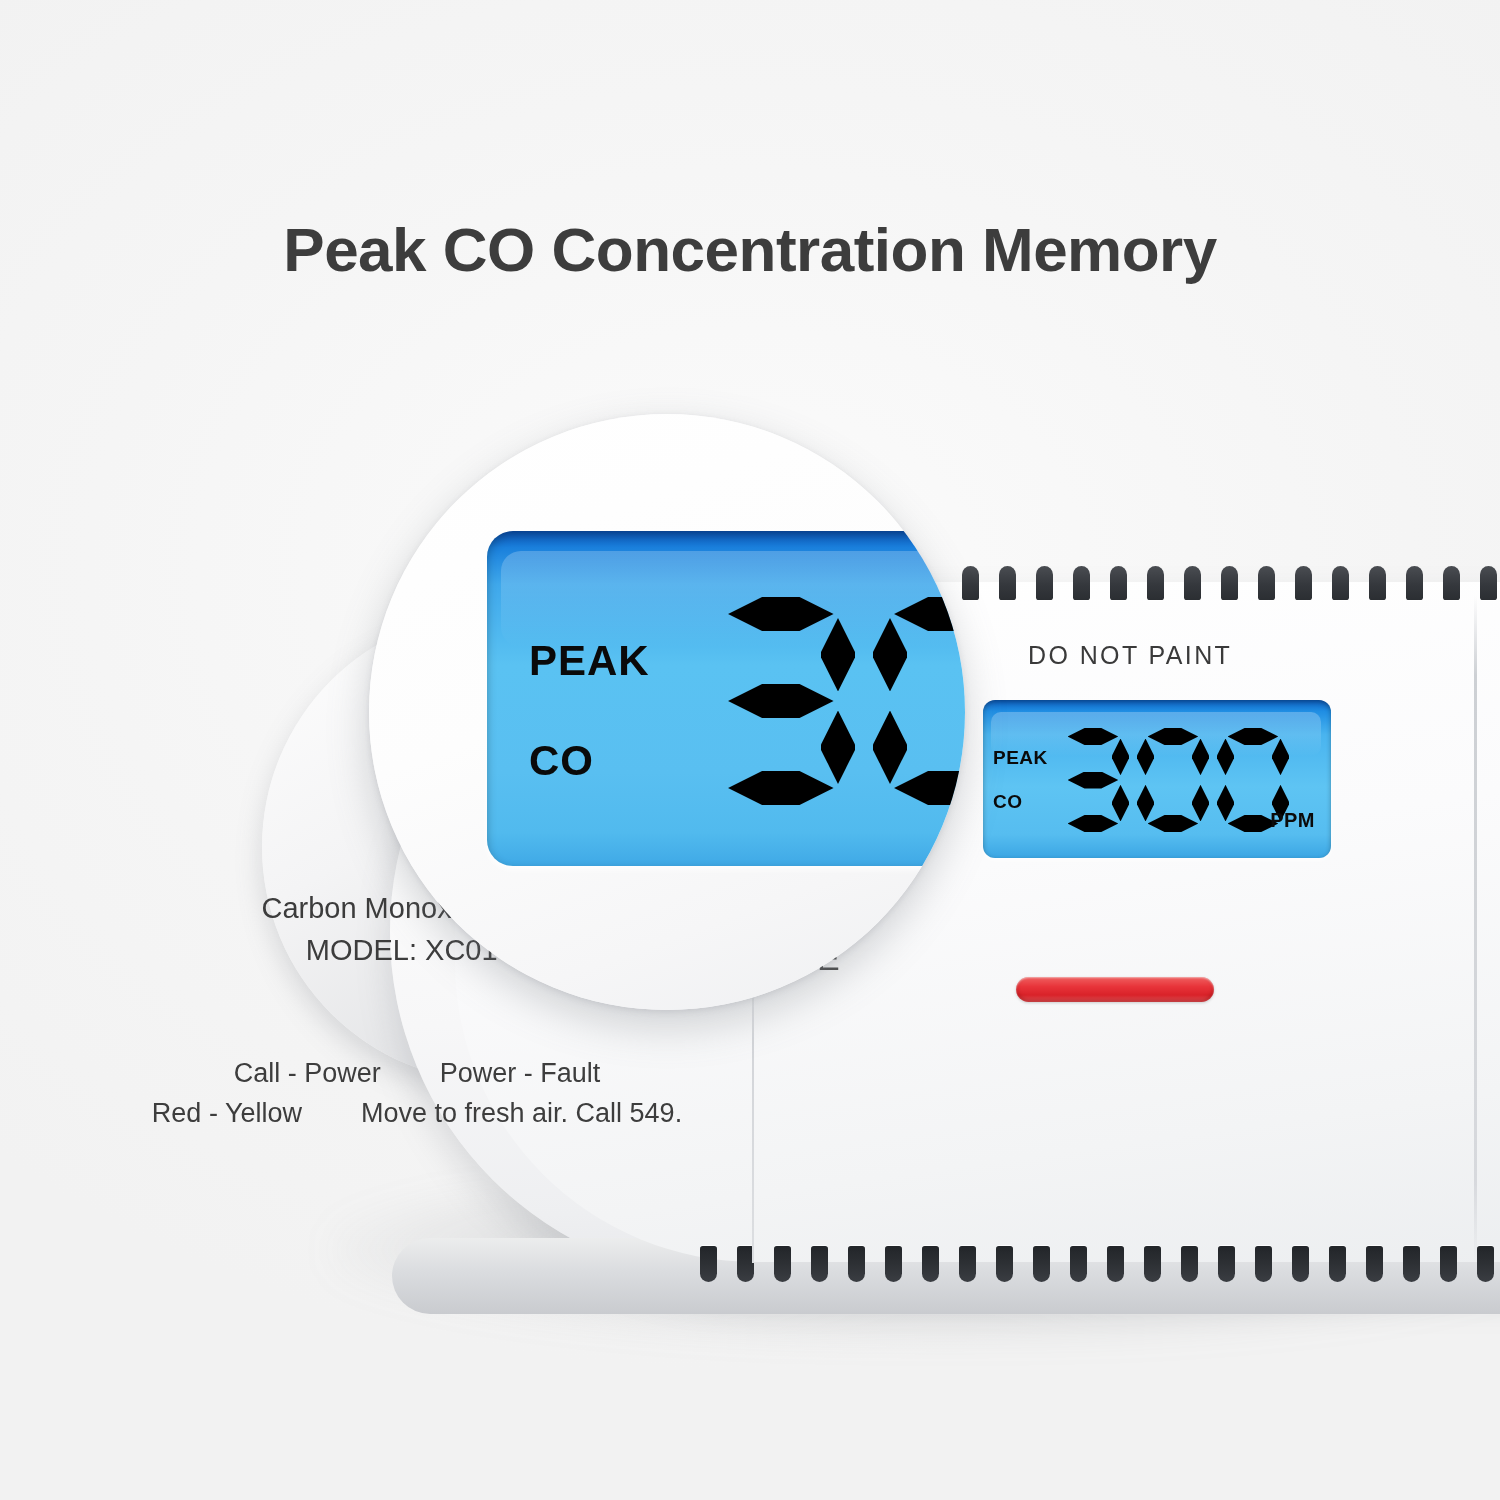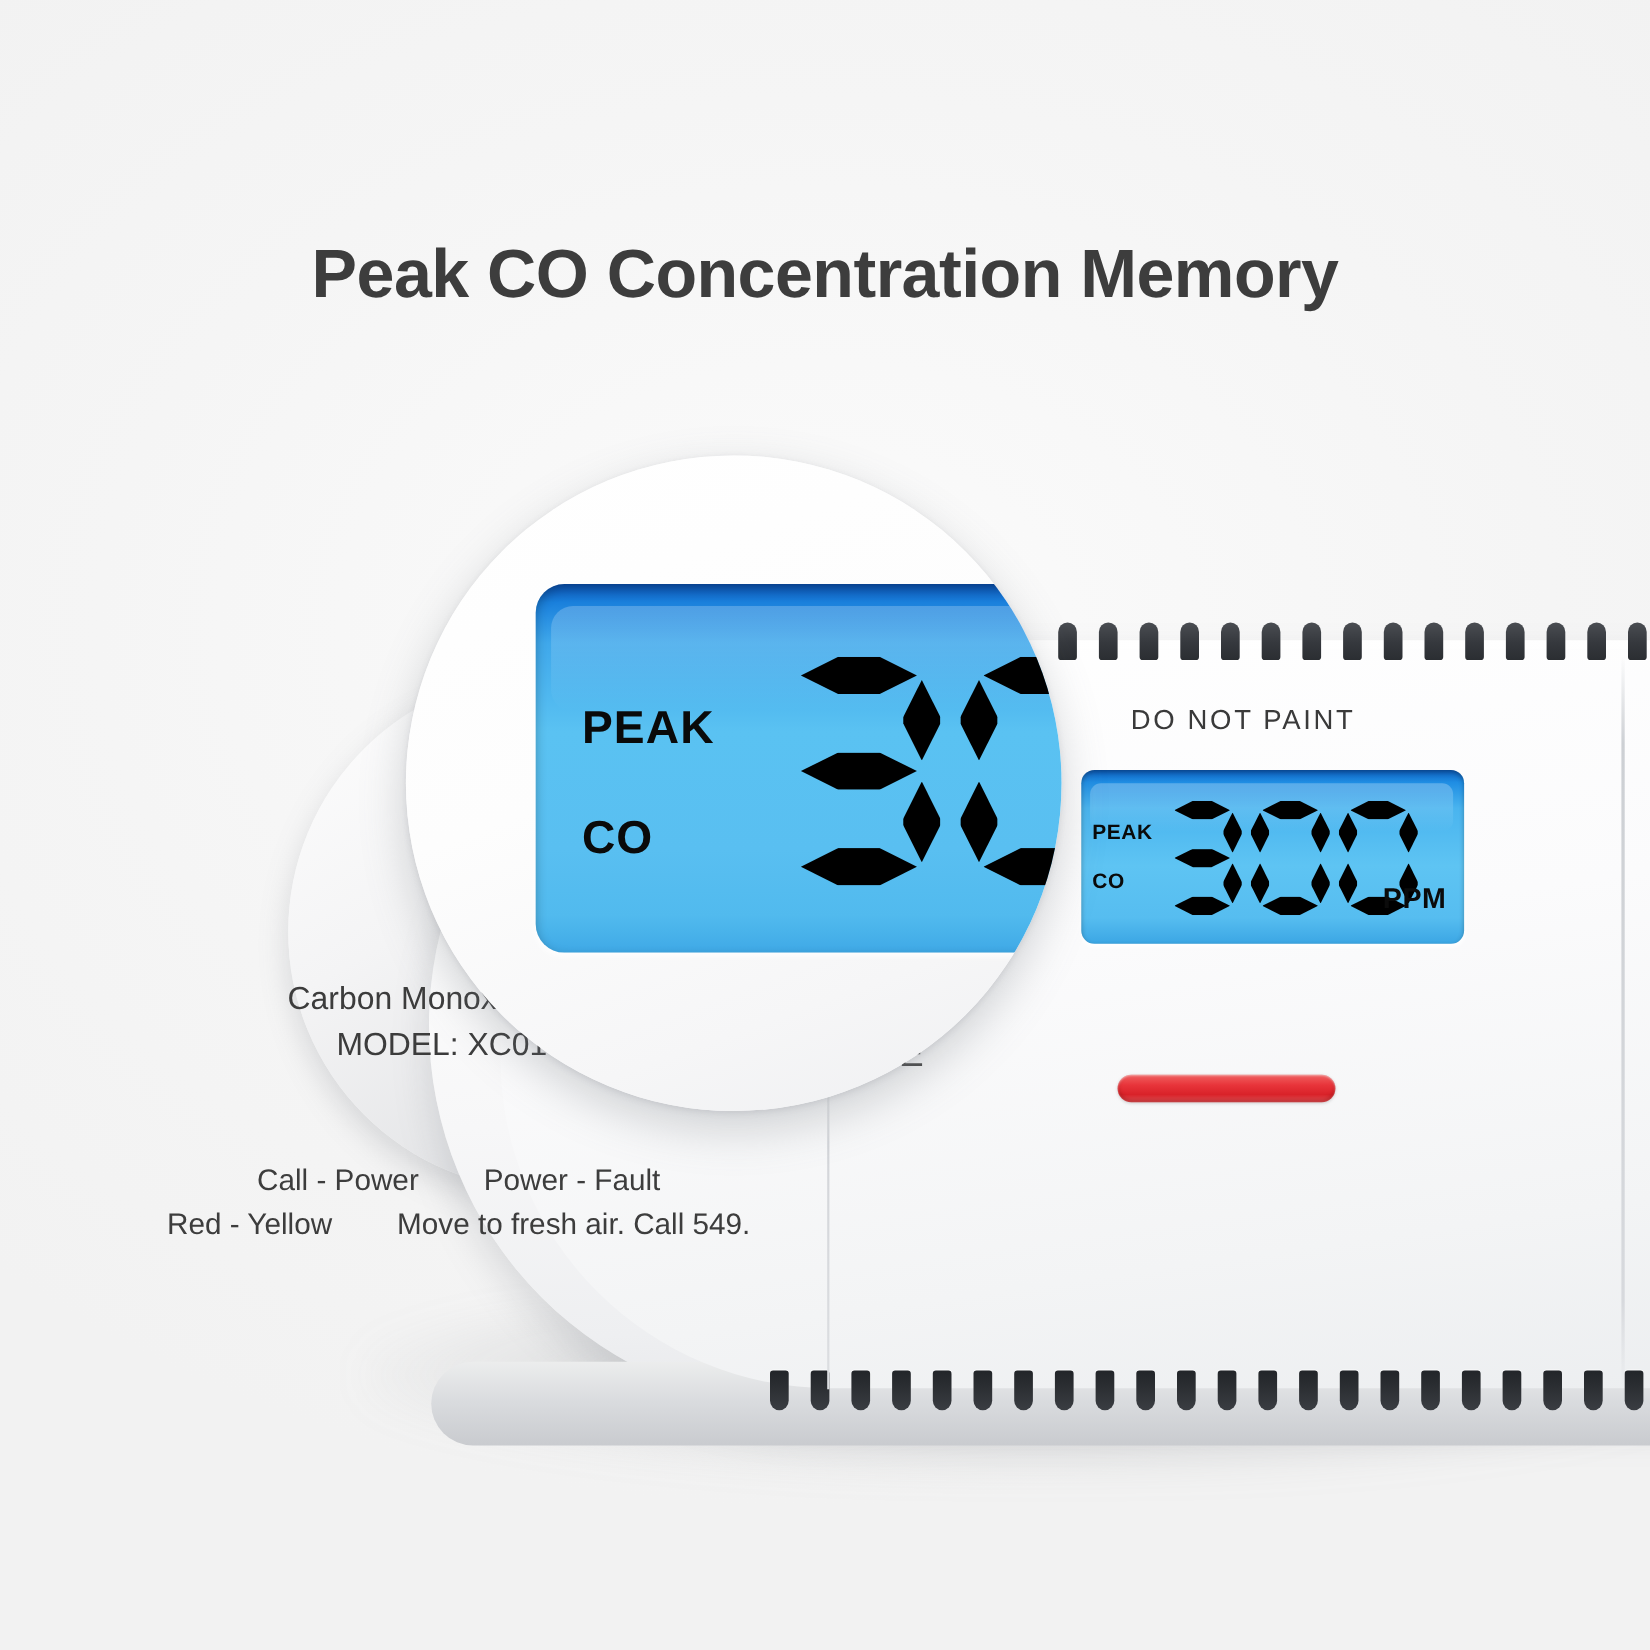--- a/index.html
+++ b/index.html
@@ -157,21 +157,21 @@
     letter-spacing: 0.5px;
   }
   .lcd-digits {
     position: absolute;
     left: 74px; top: 28px;
     display: flex; gap: 8px;
   }
   .lcd-ppm {
     position: absolute;
     right: 16px; bottom: 26px;
-    font-size: 26px; font-weight: 700;
+    font-size: 20px; font-weight: 700;
     color: #0b0b0b;
     letter-spacing: 0.5px;
     text-align: right;
   }
 
   
   .seg { position: relative; }
   .seg i {
     position: absolute;
     background: #000;

